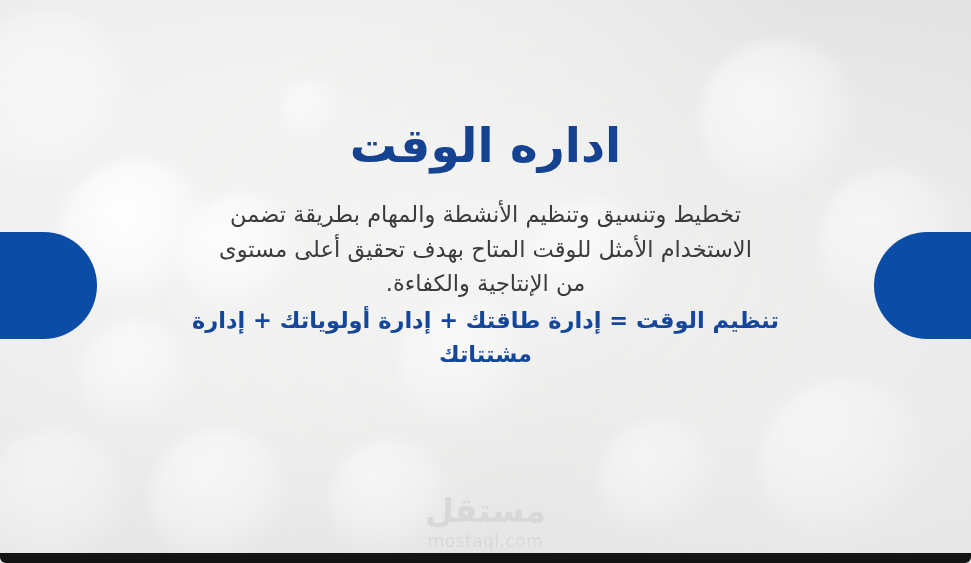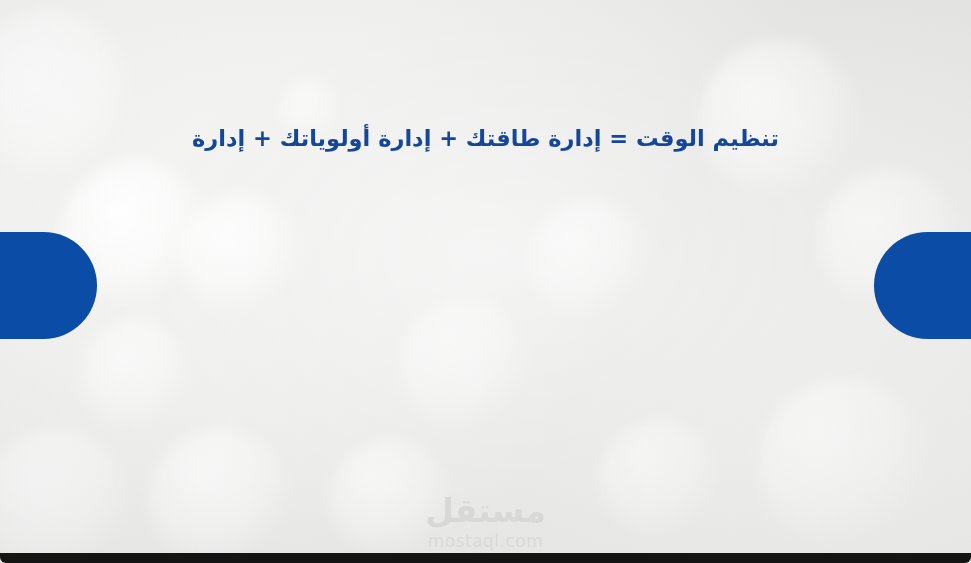--- a/index.html
+++ b/index.html
@@ -156,24 +156,31 @@
   <div class="bokeh" style="left:600px;  top:420px;  width:120px; height:120px; opacity:.5;"></div>
   <div class="bokeh" style="left:330px;  top:440px;  width:120px; height:120px; opacity:.6;"></div>
 
   <div class="vignette"></div>
 
   <div class="pill pill-left"></div>
   <div class="pill pill-right"></div>
 
   <div class="content">
 
+    <h1 class="slide-title">اداره الوقت</h1>
 
+    <div class="body-text">
+      <span class="line">تخطيط وتنسيق وتنظيم الأنشطة والمهام بطريقة تضمن</span>
+      <span class="line">الاستخدام الأمثل للوقت المتاح بهدف تحقيق أعلى مستوى</span>
+      <span class="line">من الإنتاجية والكفاءة.</span>
+    </div>
 
     <div class="formula">
       <span class="line">تنظيم الوقت = إدارة طاقتك + إدارة أولوياتك + إدارة</span>
+      <span class="line">مشتتاتك</span>
     </div>
 
   </div>
 
   <div class="watermark">
     <div class="wm-mark">مستقل</div>
     <div class="wm-url">mostaql.com</div>
   </div>
 
   <div class="bottom-bar"></div>

